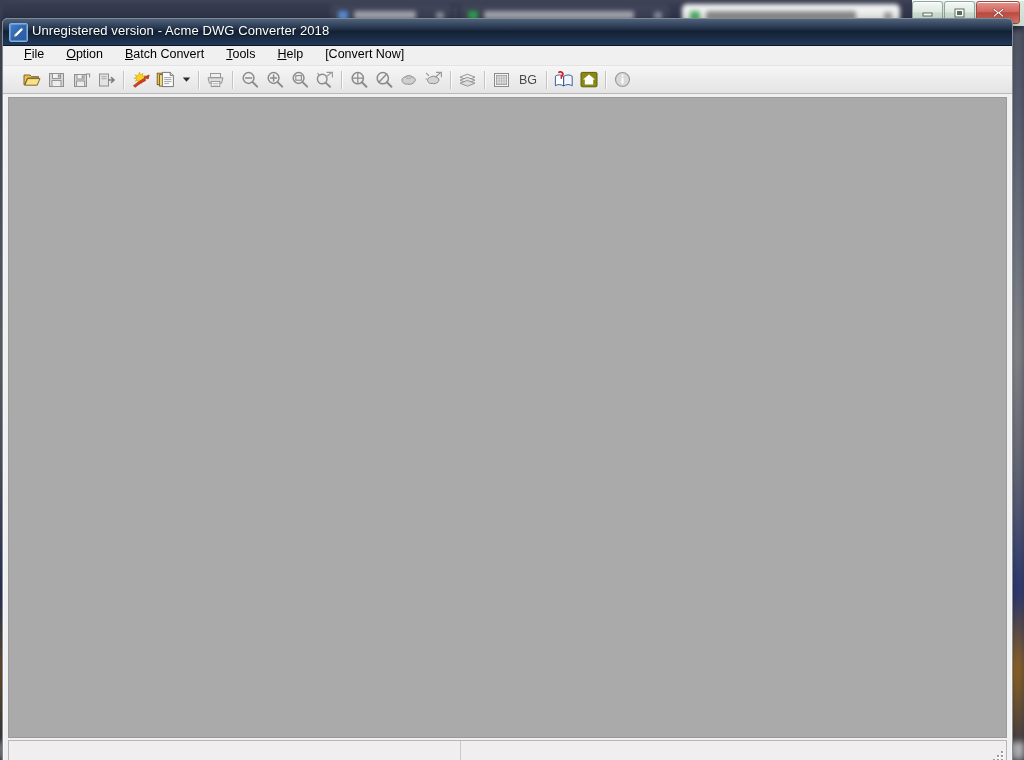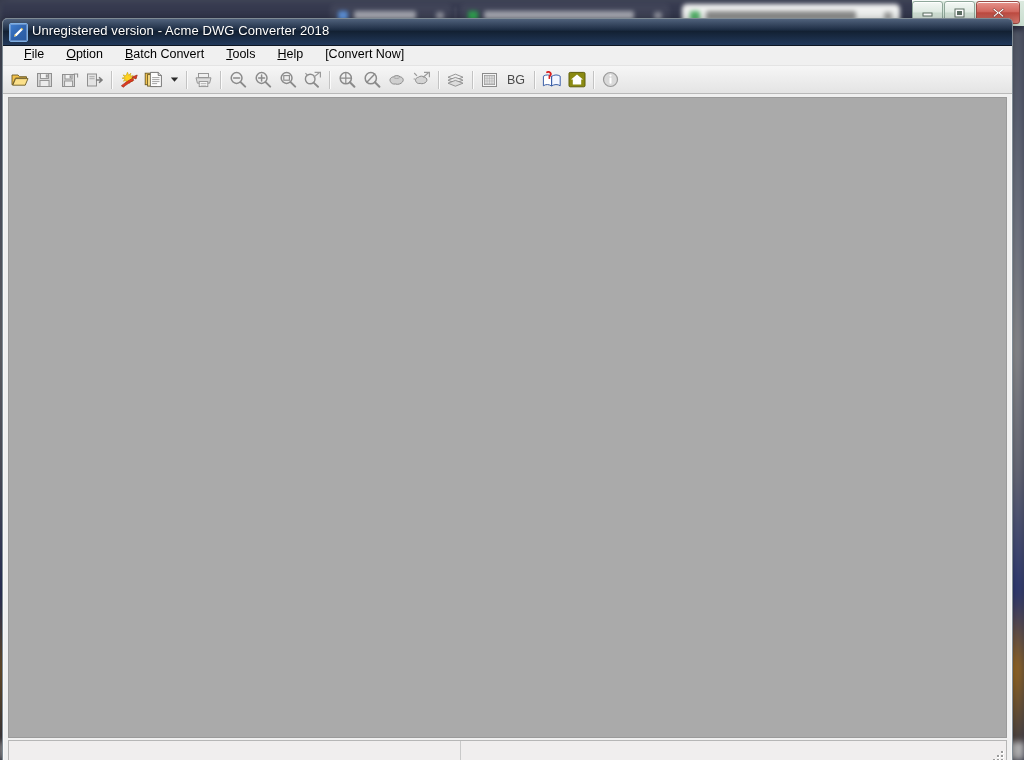--- a/index.html
+++ b/index.html
@@ -123,21 +123,21 @@
     padding:0 11px 3px 11px;cursor:default;white-space:nowrap;line-height:14px;
   }
   .menu-item u{text-decoration:underline;}
 
   
   #toolbar{
     height:27px;
     background:linear-gradient(180deg,#f6f6f6 0%,#ececec 55%,#e4e4e4 100%);
     border-bottom:1px solid #b9b9b9;
     display:flex;align-items:center;
-    padding-left:4px;
+    padding-left:16px;
     gap:0;
   }
   .tb{
     width:23px;height:23px;
     display:flex;align-items:center;justify-content:center;
     cursor:default;border:1px solid transparent;border-radius:2px;
   }
   .tb.txt{width:26px;font-size:12.5px;color:#4a4a4a;font-family:"Liberation Sans",sans-serif;}
   .tb.narrow{width:14px;}
   .tbsep{width:1px;height:18px;background:#c3c3c3;margin:0 4px;box-shadow:1px 0 0 #fbfbfb;}

